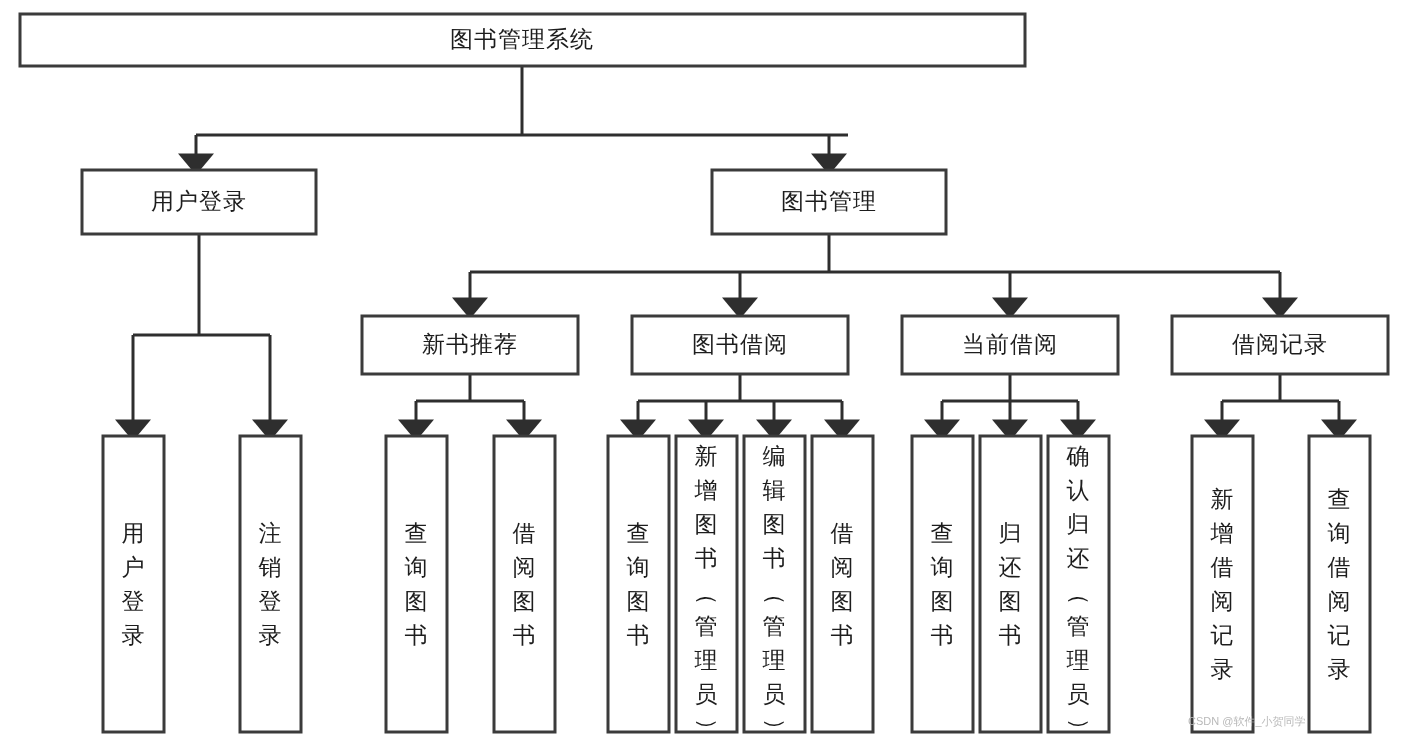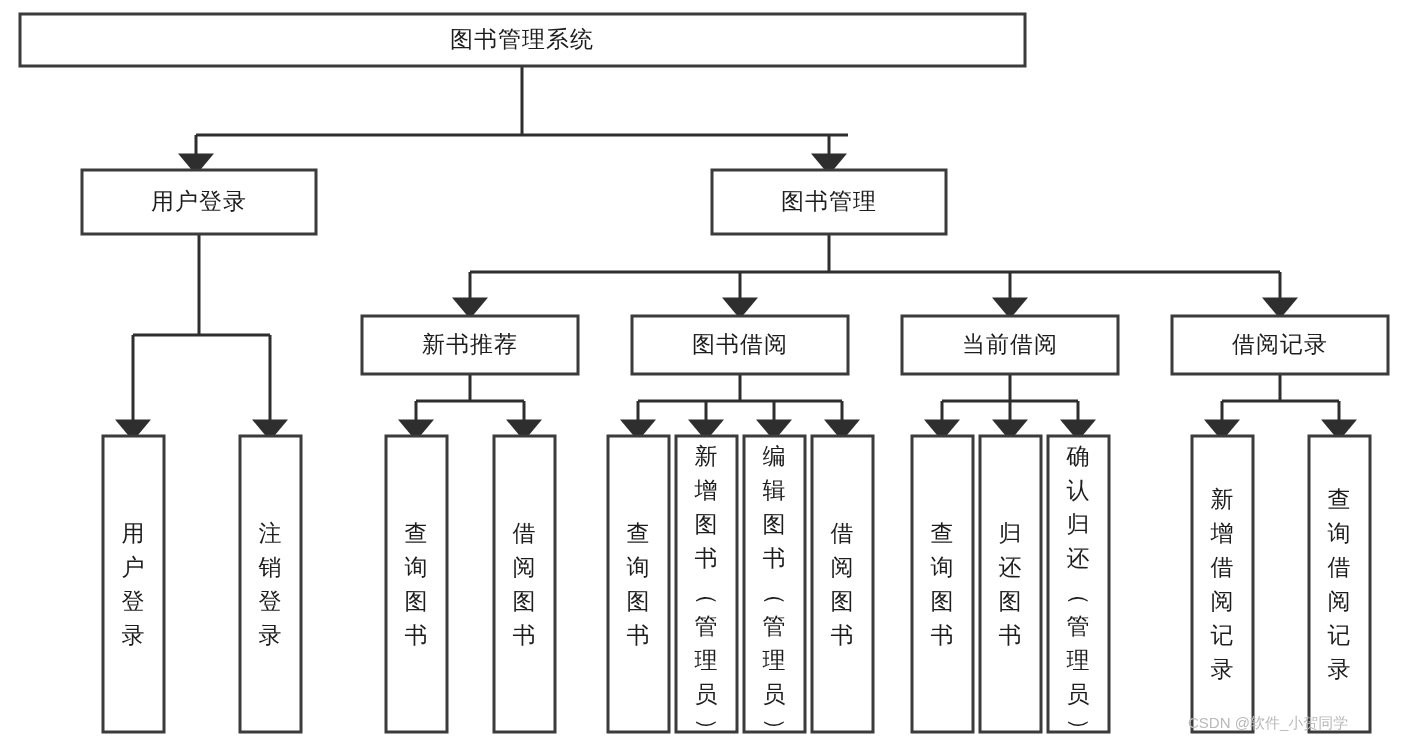--- a/index.html
+++ b/index.html
@@ -16,21 +16,21 @@
     font-size:23px;fill:#1d1d1d;text-anchor:middle;dominant-baseline:middle;
     letter-spacing:1px;
   }
   .node-label-v{
     font-family:"Liberation Sans","DejaVu Sans",sans-serif;
     font-size:23px;fill:#1d1d1d;letter-spacing:1px;
   }
   .watermark{
     position:absolute;
     font-family:"Liberation Sans","DejaVu Sans",sans-serif;
-    font-size:15px;color:#b9b9b9;white-space:nowrap;
+    font-size:11px;color:#b9b9b9;white-space:nowrap;
     left:1188px;top:714px;
   }
 </style>
 </head>
 <body>
 
 <div id="diagram-root">
 
   <svg id="tree" viewBox="0 0 1405 747" xmlns="http://www.w3.org/2000/svg">
     <defs>

